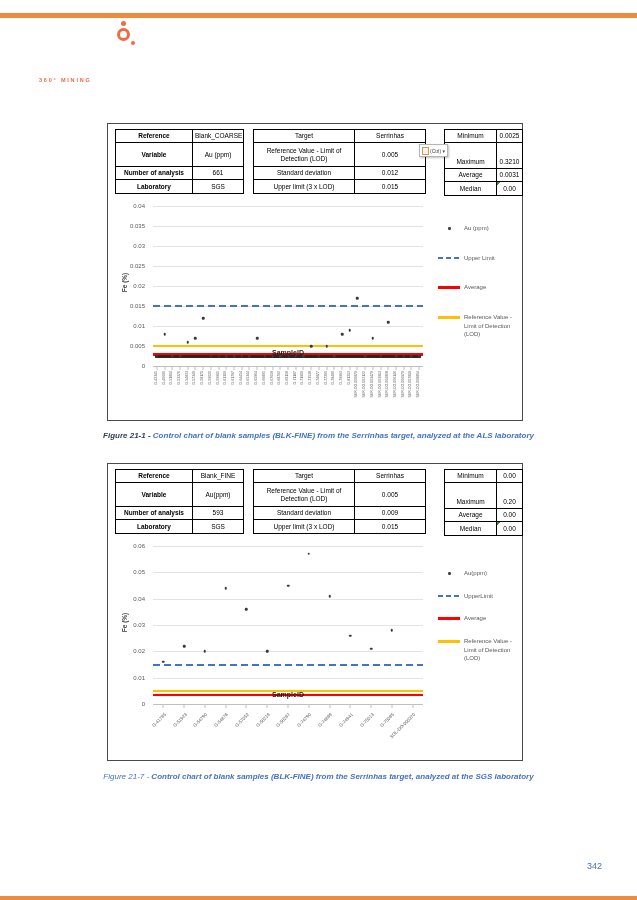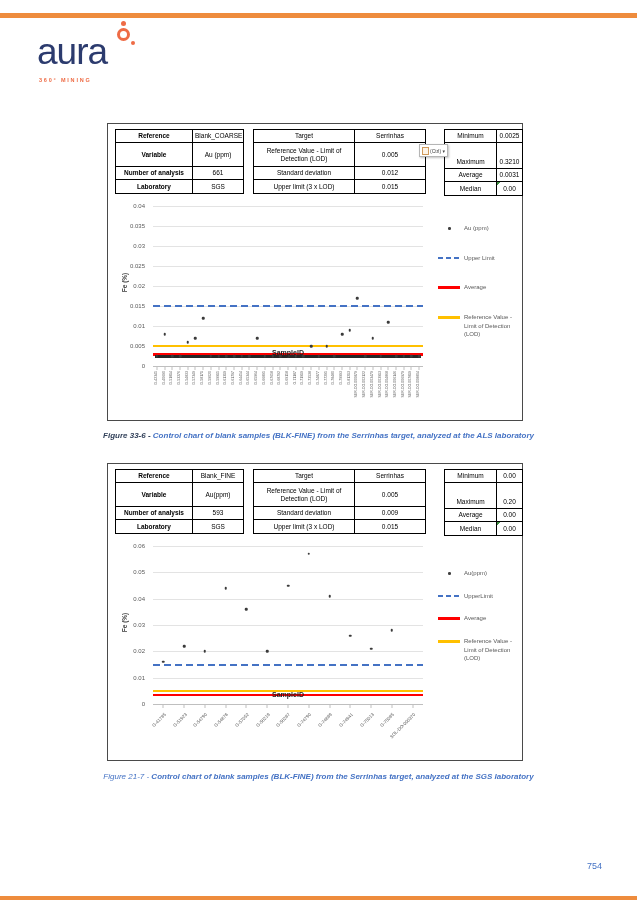--- a/index.html
+++ b/index.html
@@ -85,21 +85,20 @@
   .fig-0 .cap-prefix{color:#33425B;font-weight:bold;}
   .fig-1 .cap-prefix{color:#4472C4;}
   .page-number{position:absolute;right:35px;top:861px;font-size:9px;color:#4472C4;}
 </style>
 </head>
 <body>
 
 <div class="page">
   <div class="top-rule"></div>
 
-  <div class="logo-word">aura</div>
   <div class="logo-dot-top"></div>
   <div class="logo-ring"></div>
   <div class="logo-dot-small"></div>
   <div class="logo-sub">360° MINING</div>
 
   <section class="figure fig-0">
     <div class="frame">
       <table class="tbl info">
           <tbody>
             <tr>
@@ -313,21 +312,21 @@
             <span class="lgm solid" style="background: rgb(255, 0, 0);"></span>
             <span class="lgt">Average</span>
           </div>
           <div class="lgrow">
             <span class="lgm solid" style="background: rgb(255, 192, 0);"></span>
             <span class="lgt">Reference Value - Limit of Detection (LOD)</span>
           </div>
         </div>
     </div>
     <div class="caption">
-      <span class="cap-prefix">Figure 33-6 - </span><span class="cap-text">Control chart of blank samples (BLK-FINE) from the Serrinhas target, analyzed at the ALS laboratory</span>
+      <span class="cap-prefix">Figure 21-1 - </span><span class="cap-text">Control chart of blank samples (BLK-FINE) from the Serrinhas target, analyzed at the ALS laboratory</span>
     </div>
   </section>
 
   <section class="figure fig-1">
     <div class="frame">
       <table class="tbl info">
           <tbody>
             <tr>
               <td class="lbl">Reference</td>
               <td class="val">Blank_FINE</td>
@@ -467,15 +466,15 @@
             <span class="lgm solid" style="background: rgb(255, 192, 0);"></span>
             <span class="lgt">Reference Value - Limit of Detection (LOD)</span>
           </div>
         </div>
     </div>
     <div class="caption">
       <span class="cap-prefix">Figure 21-7 - </span><span class="cap-text">Control chart of blank samples (BLK-FINE) from the Serrinhas target, analyzed at the SGS laboratory</span>
     </div>
   </section>
 
-  <div class="page-number">754</div>
+  <div class="page-number">342</div>
   <div class="bottom-rule"></div>
 </div>
 
 </body></html>

